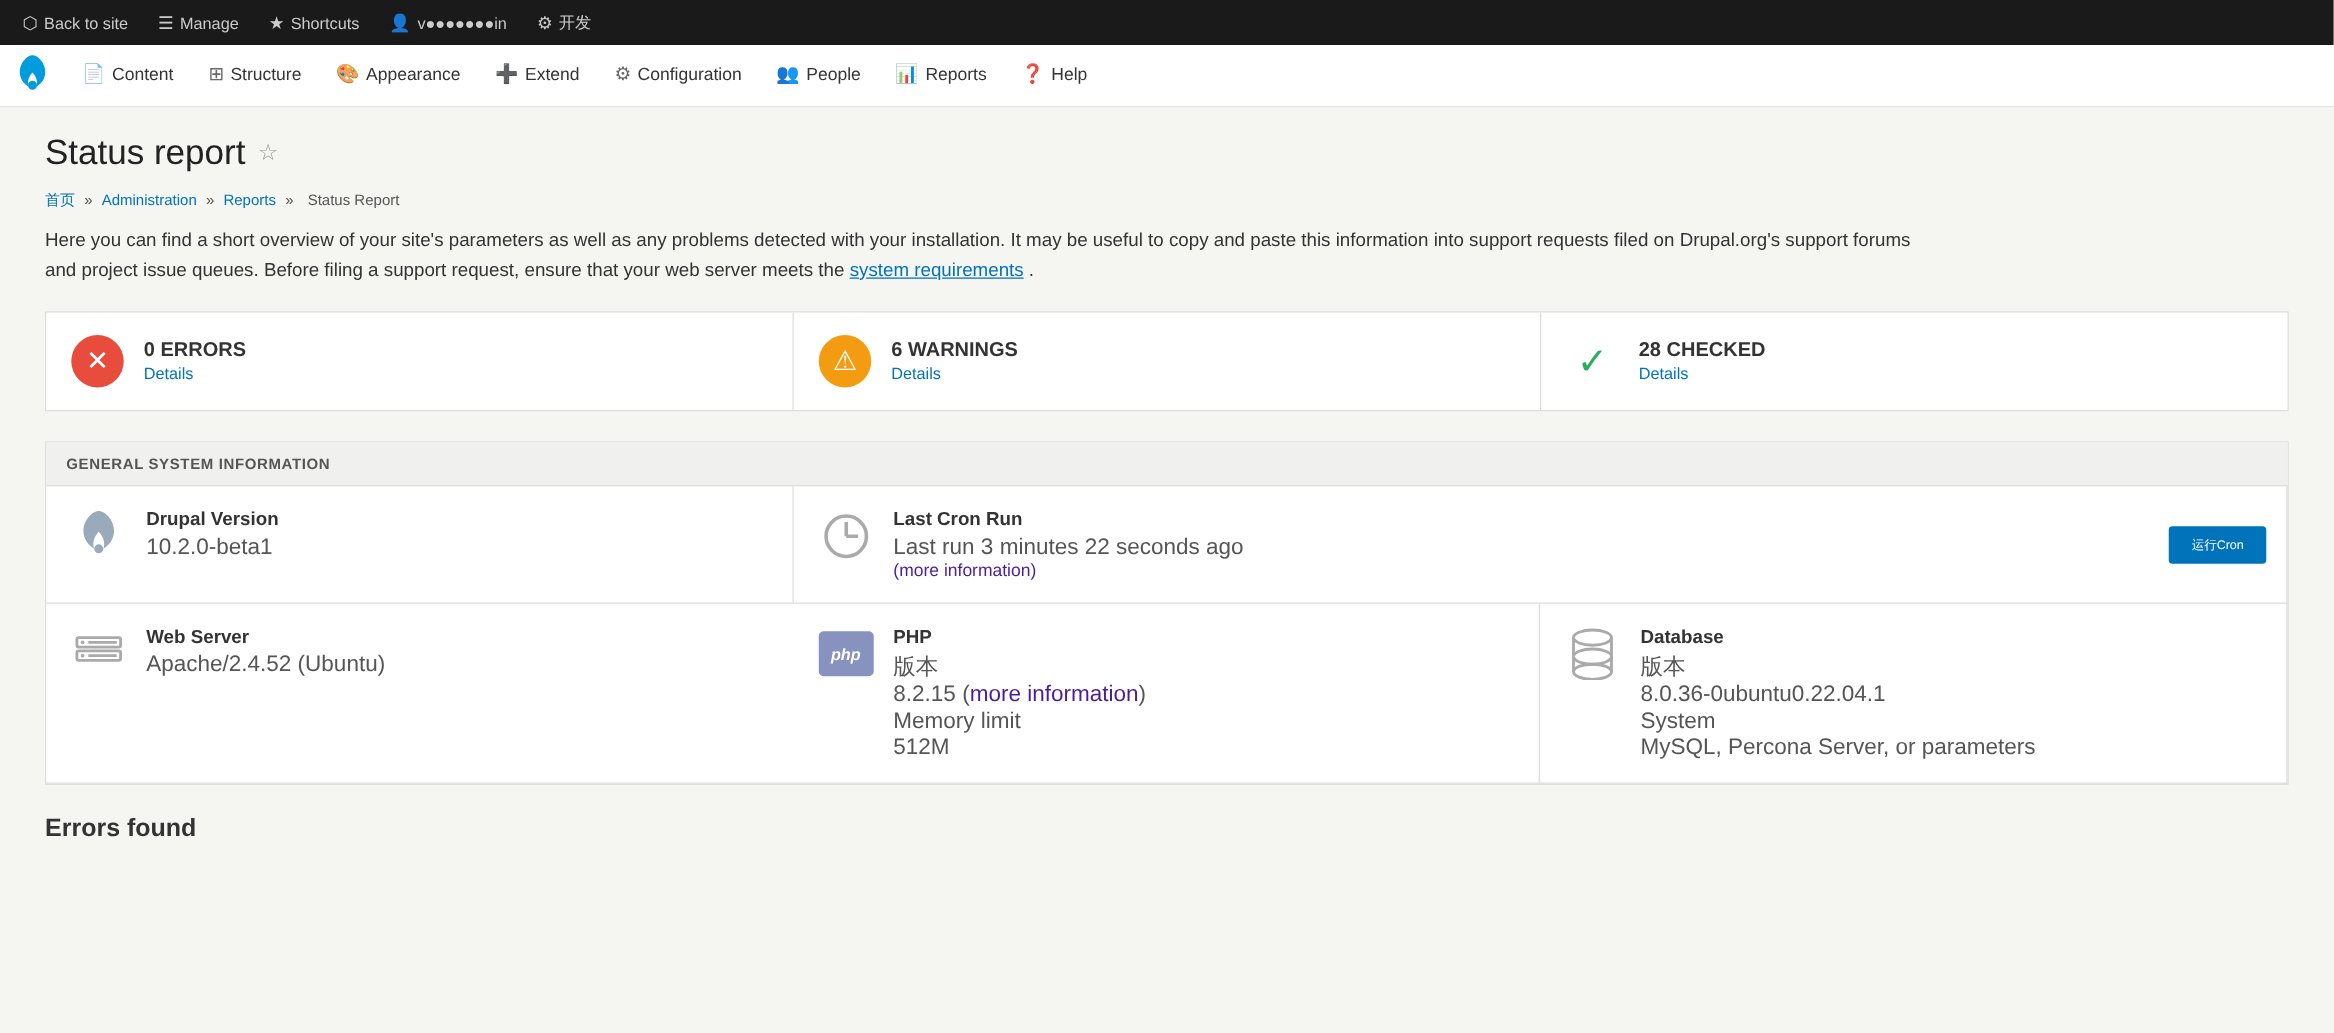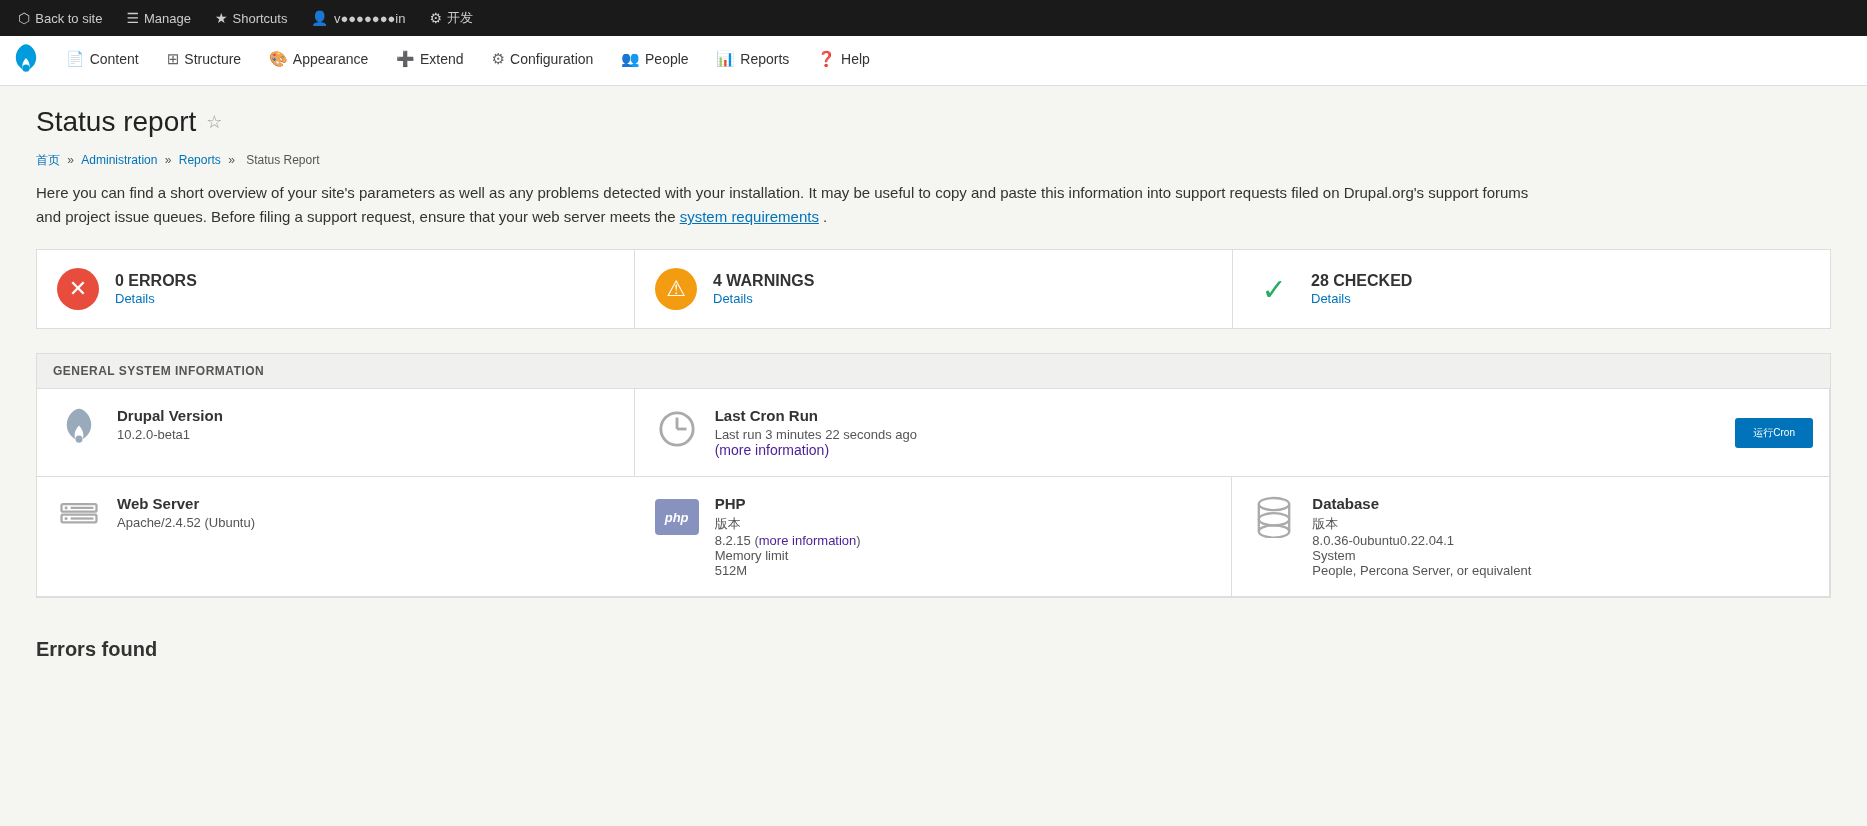--- a/index.html
+++ b/index.html
@@ -128,21 +128,21 @@
     .status-icon-error { background: #e74c3c; color: #fff; }
     .status-icon-warning { background: #f39c12; color: #fff; }
     .status-icon-ok { color: #27ae60; font-size: 30px; }
     .status-card-content h3 { font-size: 16px; font-weight: bold; color: #333; }
     .status-card-content a { color: #0073ba; font-size: 13px; text-decoration: none; }
 
     
     .section-box {
       border: 1px solid #ddd;
       background: #fff;
-      margin-bottom: 36px;
+      margin-bottom: 20px;
     }
     .section-header {
       background: #f0f0ee;
       padding: 10px 16px;
       font-size: 12px;
       font-weight: bold;
       color: #555;
       letter-spacing: 0.5px;
       border-bottom: 1px solid #ddd;
     }
@@ -167,21 +167,21 @@
       width: 44px;
       height: 44px;
       display: flex;
       align-items: center;
       justify-content: center;
       font-size: 28px;
       color: #aaa;
       flex-shrink: 0;
     }
     .info-cell-content h4 { font-size: 15px; font-weight: bold; color: #333; margin-bottom: 3px; }
-    .info-cell-content p { font-size: 13px; color: #555; }
+    .info-cell-content p { font-size: 18px; color: #555; }
     .info-cell-content a { color: #4c1d95; text-decoration: none; }
 
     .run-cron-btn {
       position: absolute;
       right: 16px;
       top: 50%;
       transform: translateY(-50%);
       background: #0073ba;
       color: #fff;
       border: none;
@@ -315,21 +315,21 @@
       <div class="status-icon-circle status-icon-error">✕</div>
       <div class="status-card-content">
         <h3>0 ERRORS</h3>
         <a href="#">Details</a>
       </div>
     </div>
 
     <div class="status-card">
       <div class="status-icon-circle status-icon-warning">⚠</div>
       <div class="status-card-content">
-        <h3>4 WARNINGS</h3>
+        <h3>6 WARNINGS</h3>
         <a href="#">Details</a>
       </div>
     </div>
 
     <div class="status-card">
       <div class="status-icon-circle status-icon-ok">✓</div>
       <div class="status-card-content">
         <h3>28 CHECKED</h3>
         <a href="#">Details</a>
       </div>
@@ -412,21 +412,21 @@
             <line x1="5" y1="30" x2="5" y2="46"></line>
             <line x1="45" y1="30" x2="45" y2="46"></line>
             <ellipse cx="25" cy="46" rx="20" ry="8"></ellipse>
           </svg>
         </div>
         <div class="info-cell-content">
           <h4>Database</h4>
           <p>版本</p>
           <p>8.0.36-0ubuntu0.22.04.1</p>
           <p>System</p>
-          <p>People, Percona Server, or equivalent</p>
+          <p>MySQL, Percona Server, or parameters</p>
         </div>
       </div>
 
     </div>
   </div>
 
   <div class="section-title">Errors found</div>
 
 </div>
 

